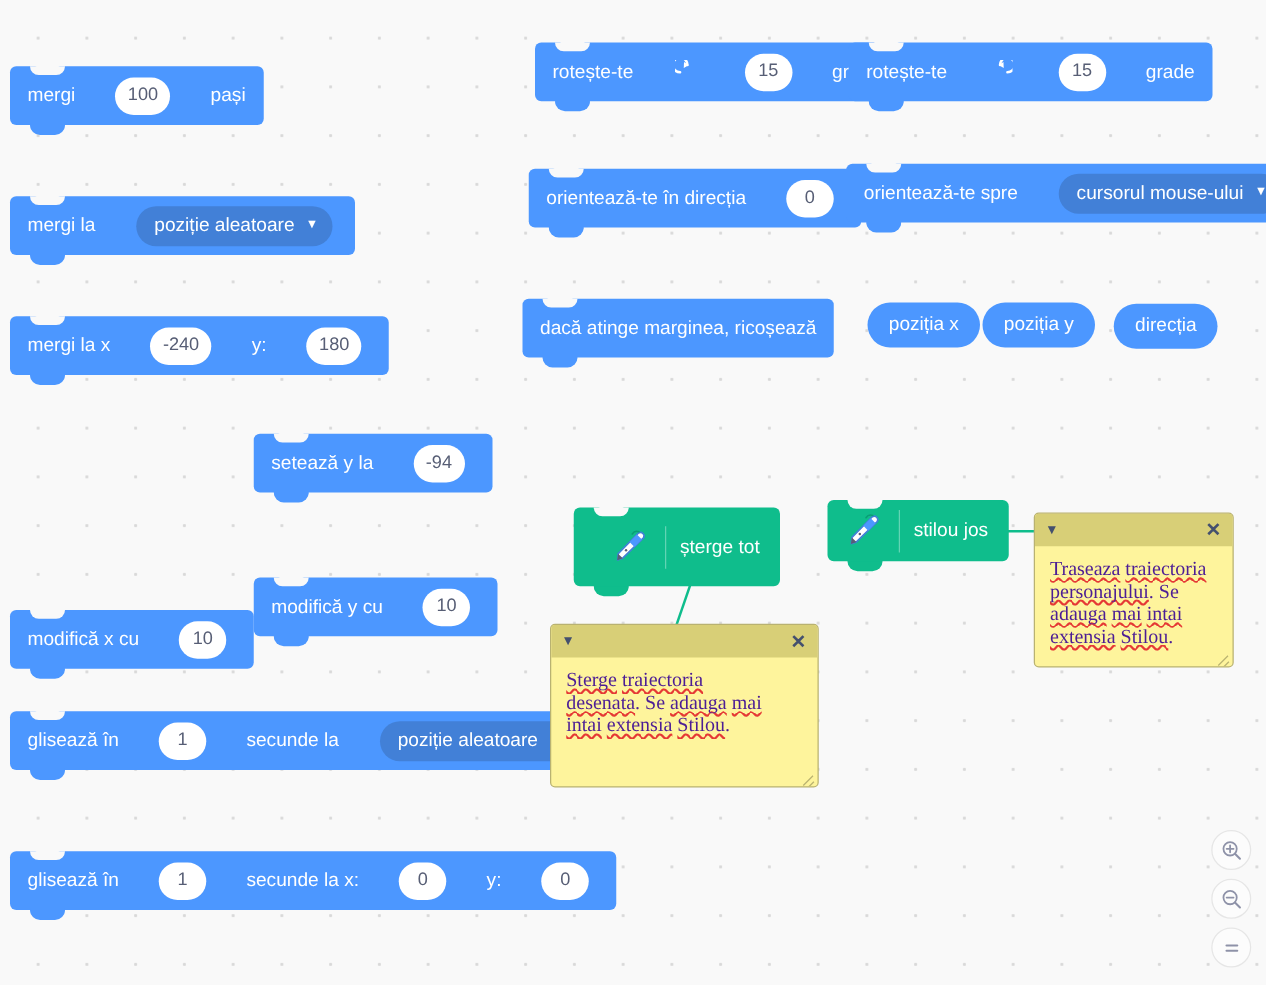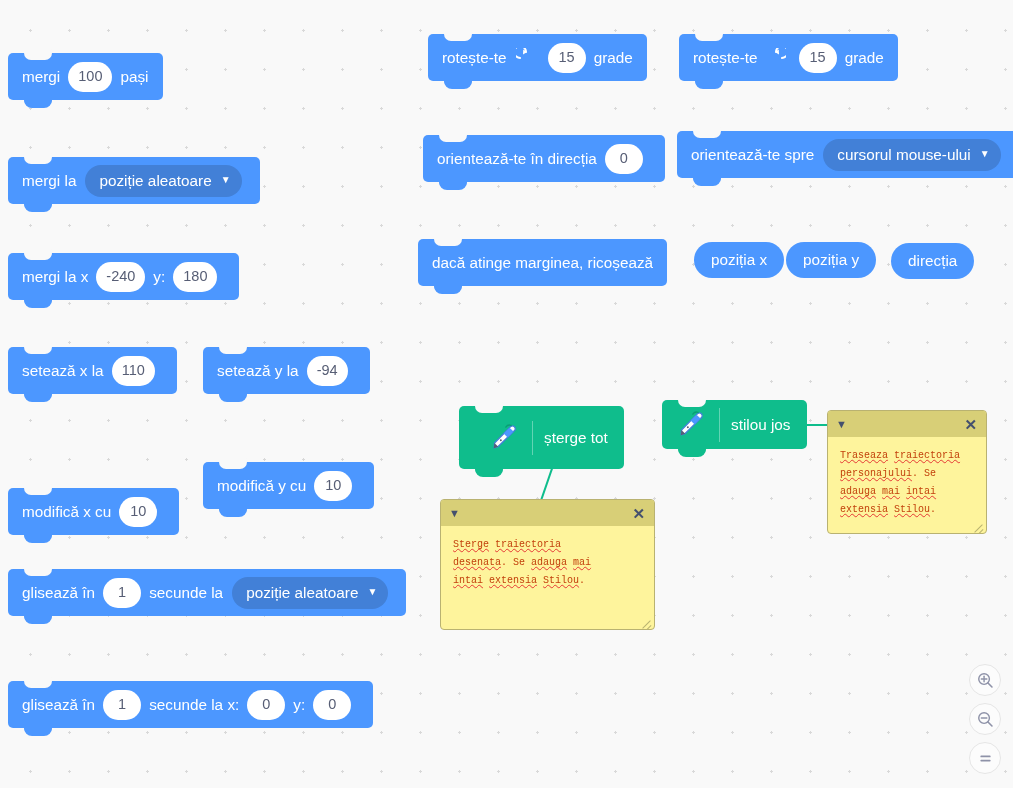--- a/index.html
+++ b/index.html
@@ -26,21 +26,21 @@
     align-items: center;
     height: 48px;
     padding: 0 14px;
     border-radius: 5px;
     color: #ffffff;
     font-size: 15.3px;
     white-space: nowrap;
     user-select: none;
   }
   .blk .lbl { line-height: 1; }
-  .motion  { background: #4c97ff; }
+  .motion  { background: #4c97ff; gap: 24px; }
   .pen     { background: #0fbd8c; }
 
   
   .stack::before, .stack::after {
     content: "";
     position: absolute;
     left: 16px;
     width: 28px; height: 8px;
     background: inherit;
   }
@@ -168,24 +168,24 @@
     line-height: 1;
   }
   .cmt-close {
     color: #44506e;
     font-size: 15px;
     font-weight: bold;
     line-height: 1;
   }
   .comment-body {
     padding: 10px 12px 8px 12px;
-    color: #c2410c;
-    font-size: 10px;
+    color: #4c1d95;
+    font-size: 16px;
     line-height: 18px;
-    font-family: Liberation Mono, monospace;
+    font-family: Liberation Serif, serif;
   }
   
   .sp {
     text-decoration: underline wavy #e53935;
     text-decoration-skip-ink: none;
     text-underline-offset: 1px;
   }
   .comment-resize {
     position: absolute;
     right: 2px; bottom: 1px;
@@ -257,26 +257,20 @@
 
   <div class="blk motion stack" style="left:8px; top:253px; height:47px;">
     <div class="notch-top"></div>
     <div class="notch-bot motion-n"></div>
     <span class="lbl">mergi la x</span>
     <span class="num">-240</span>
     <span class="lbl">y:</span>
     <span class="num">180</span>
   </div>
 
-  <div class="blk motion stack" style="left:8px; top:347px; height:47px;">
-    <div class="notch-top"></div>
-    <div class="notch-bot motion-n"></div>
-    <span class="lbl">setează x la</span>
-    <span class="num">110</span>
-  </div>
 
   <div class="blk motion stack" style="left:203px; top:347px; height:47px;">
     <div class="notch-top"></div>
     <div class="notch-bot motion-n"></div>
     <span class="lbl">setează y la</span>
     <span class="num">-94</span>
   </div>
 
   <div class="blk motion stack" style="left:8px; top:464px; height:47px;margin-top:24px;">
     <div class="notch-top"></div>

